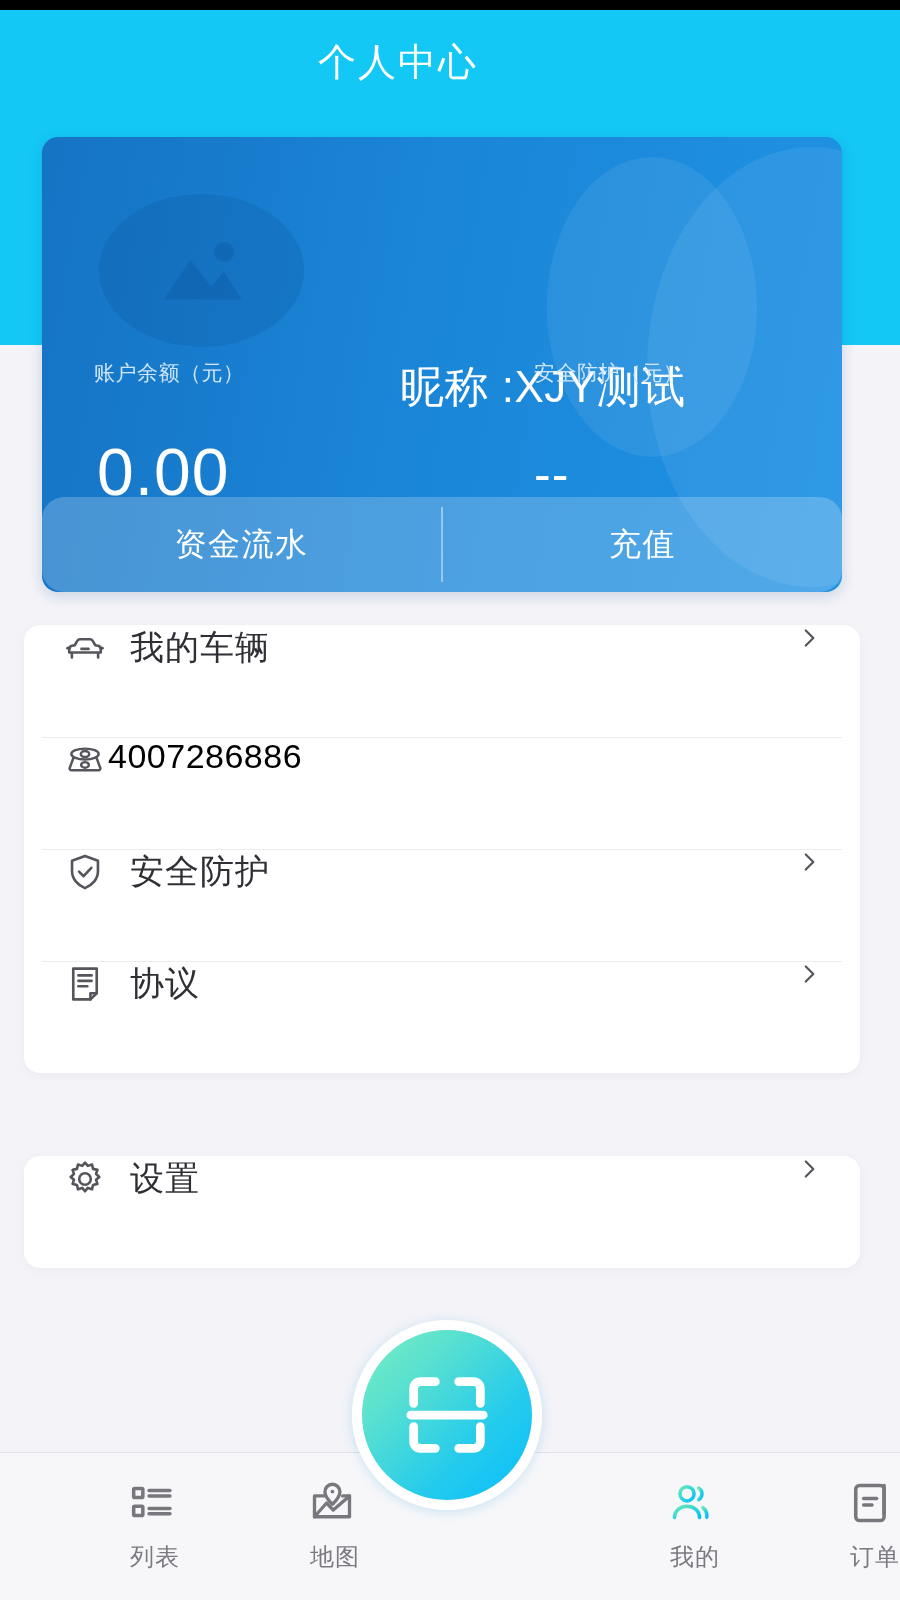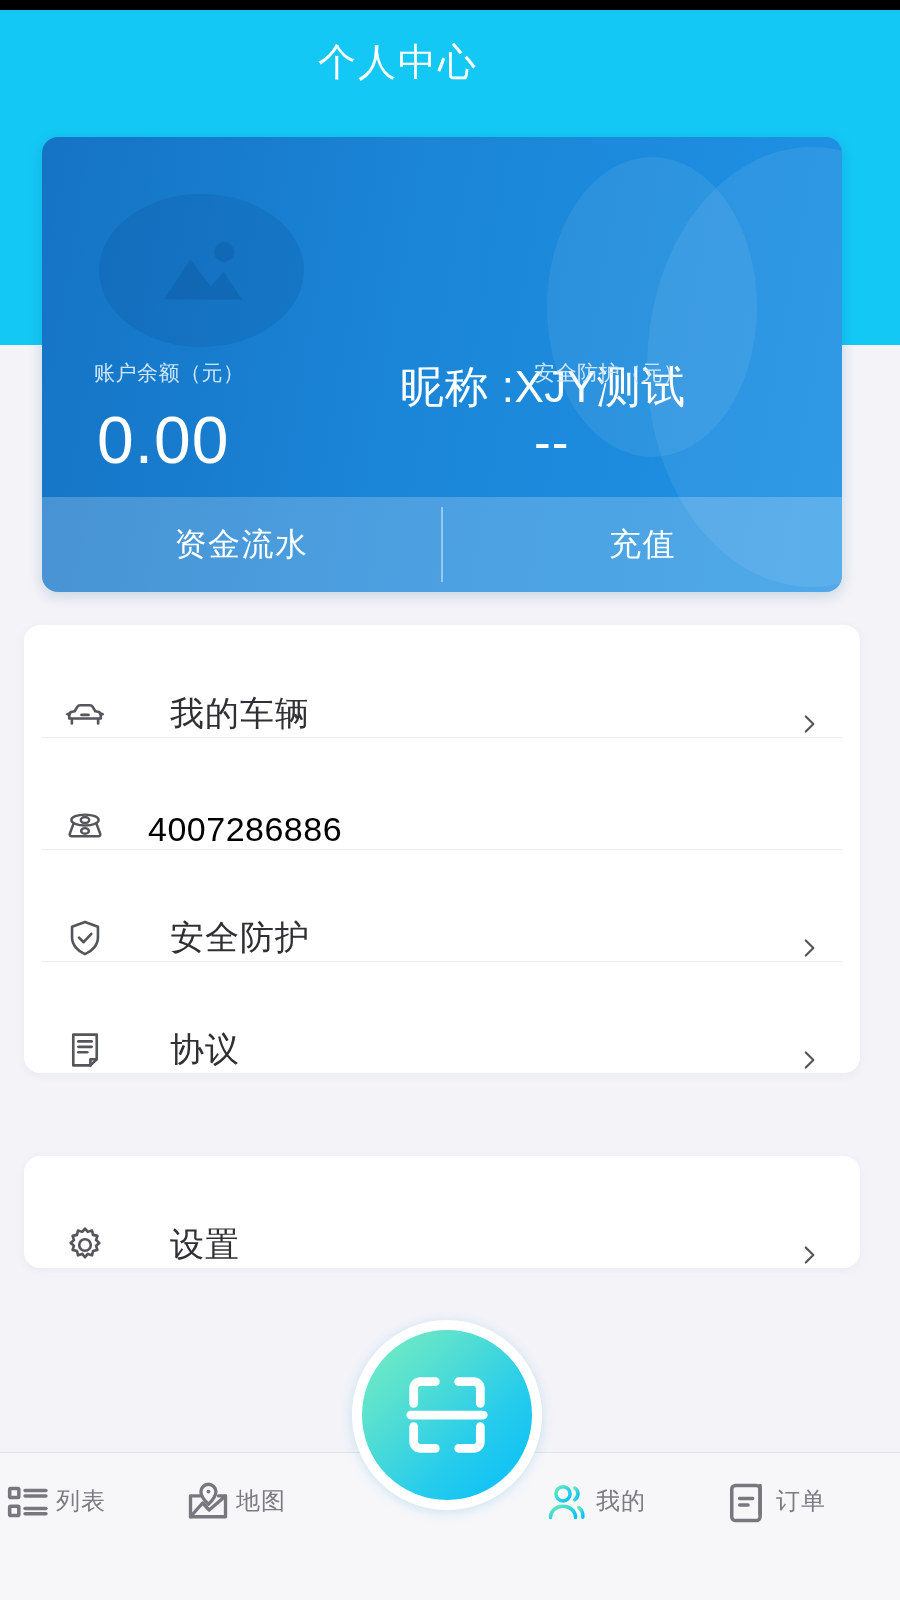--- a/index.html
+++ b/index.html
@@ -114,32 +114,34 @@
   .stat-label.spend    { top: 225px; left: 492px; }
 
   .stat-value {
     position: absolute;
     color: #ffffff;
     font-size: 66px;
     font-weight: 300;
     letter-spacing: 1px;
     z-index: 4;
     line-height: 1;
+    margin-top: 32px;
   }
   .stat-value.balance { top: 270px; left: 55px; }
   .stat-value.spend   { top: 280px; left: 492px; font-size: 50px; }
 
   .card-actions {
     position: absolute;
     bottom: 0; left: 0;
     width: 800px;
     height: 95px;
     display: flex;
     background: rgba(255, 255, 255, 0.215);
     z-index: 6;
+    border-radius: 22px;
   }
   .card-action {
     flex: 1;
     display: flex;
     align-items: center;
     justify-content: center;
     color: #ffffff;
     font-size: 32px;
     letter-spacing: 1.5px;
   }
@@ -160,23 +162,22 @@
     box-shadow: 0 2px 8px rgba(120, 125, 150, 0.07);
     overflow: hidden;
   }
   .menu-card.primary   { top: 625px; }
   .menu-card.secondary { top: 1156px; }
 
   .menu-row {
     position: relative;
     height: 112px;
     display: flex;
-    align-items: flex-end;
-    padding: 16px 38px 0 38px;
-    gap: 40px;
+    align-items: flex-start;
+    padding: 0 38px 0 38px;
   }
   .menu-row + .menu-row::before {
     content: "";
     position: absolute;
     top: 0; left: 18px; right: 18px;
     height: 1px;
     background: #ececec;
   }
 
   .menu-icon {
@@ -221,22 +222,22 @@
     border-top: 1px solid #e2e2e8;
     display: flex;
     align-items: flex-start;
     z-index: 10;
   }
   .tab {
     flex: 1;
     height: 148px;
     padding-top: 22px;
     display: flex;
-    flex-direction: row;
-    align-items: flex-start;
+    flex-direction: column;
+    align-items: flex-end;
     justify-content: flex-start;
   }
   .tab.spacer { pointer-events: none; }
   .tab-icon {
     width: 56px;
     height: 56px;
     display: flex;
     align-items: center;
     justify-content: center;
     color: #77777d;

